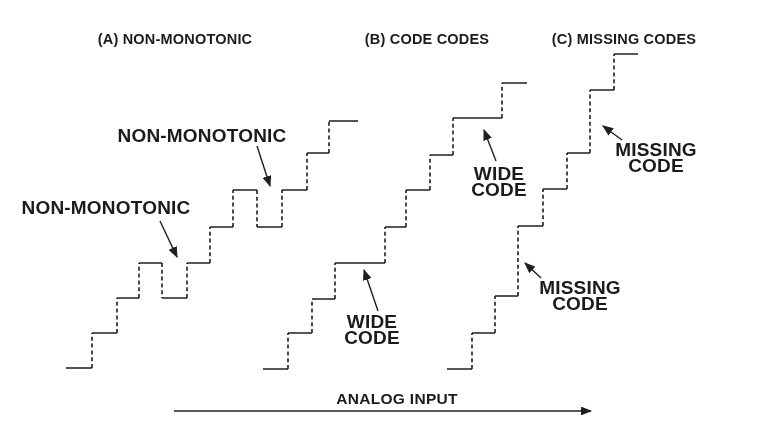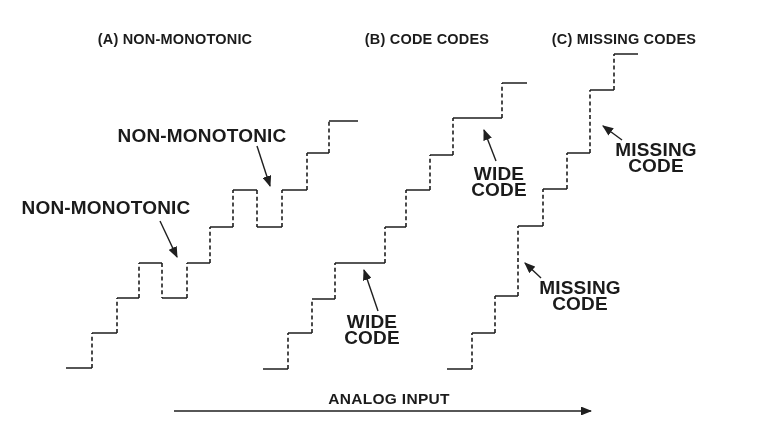--- a/index.html
+++ b/index.html
@@ -75,15 +75,15 @@
   </div>
   <div class="t ann" id="ann-4" style="left: 656px; top: 157px;">
     <div>MISSING</div>
     <div>CODE</div>
   </div>
   <div class="t ann" id="ann-5" style="left: 580px; top: 295px;">
     <div>MISSING</div>
     <div>CODE</div>
   </div>
 
-  <div class="t axis" id="axis-label" style="left: 389px; top: 399px;">ANALOG INPUT</div>
+  <div class="t axis" id="axis-label" style="left: 397px; top: 399px;">ANALOG INPUT</div>
 
 </div>
 
 </body></html>

